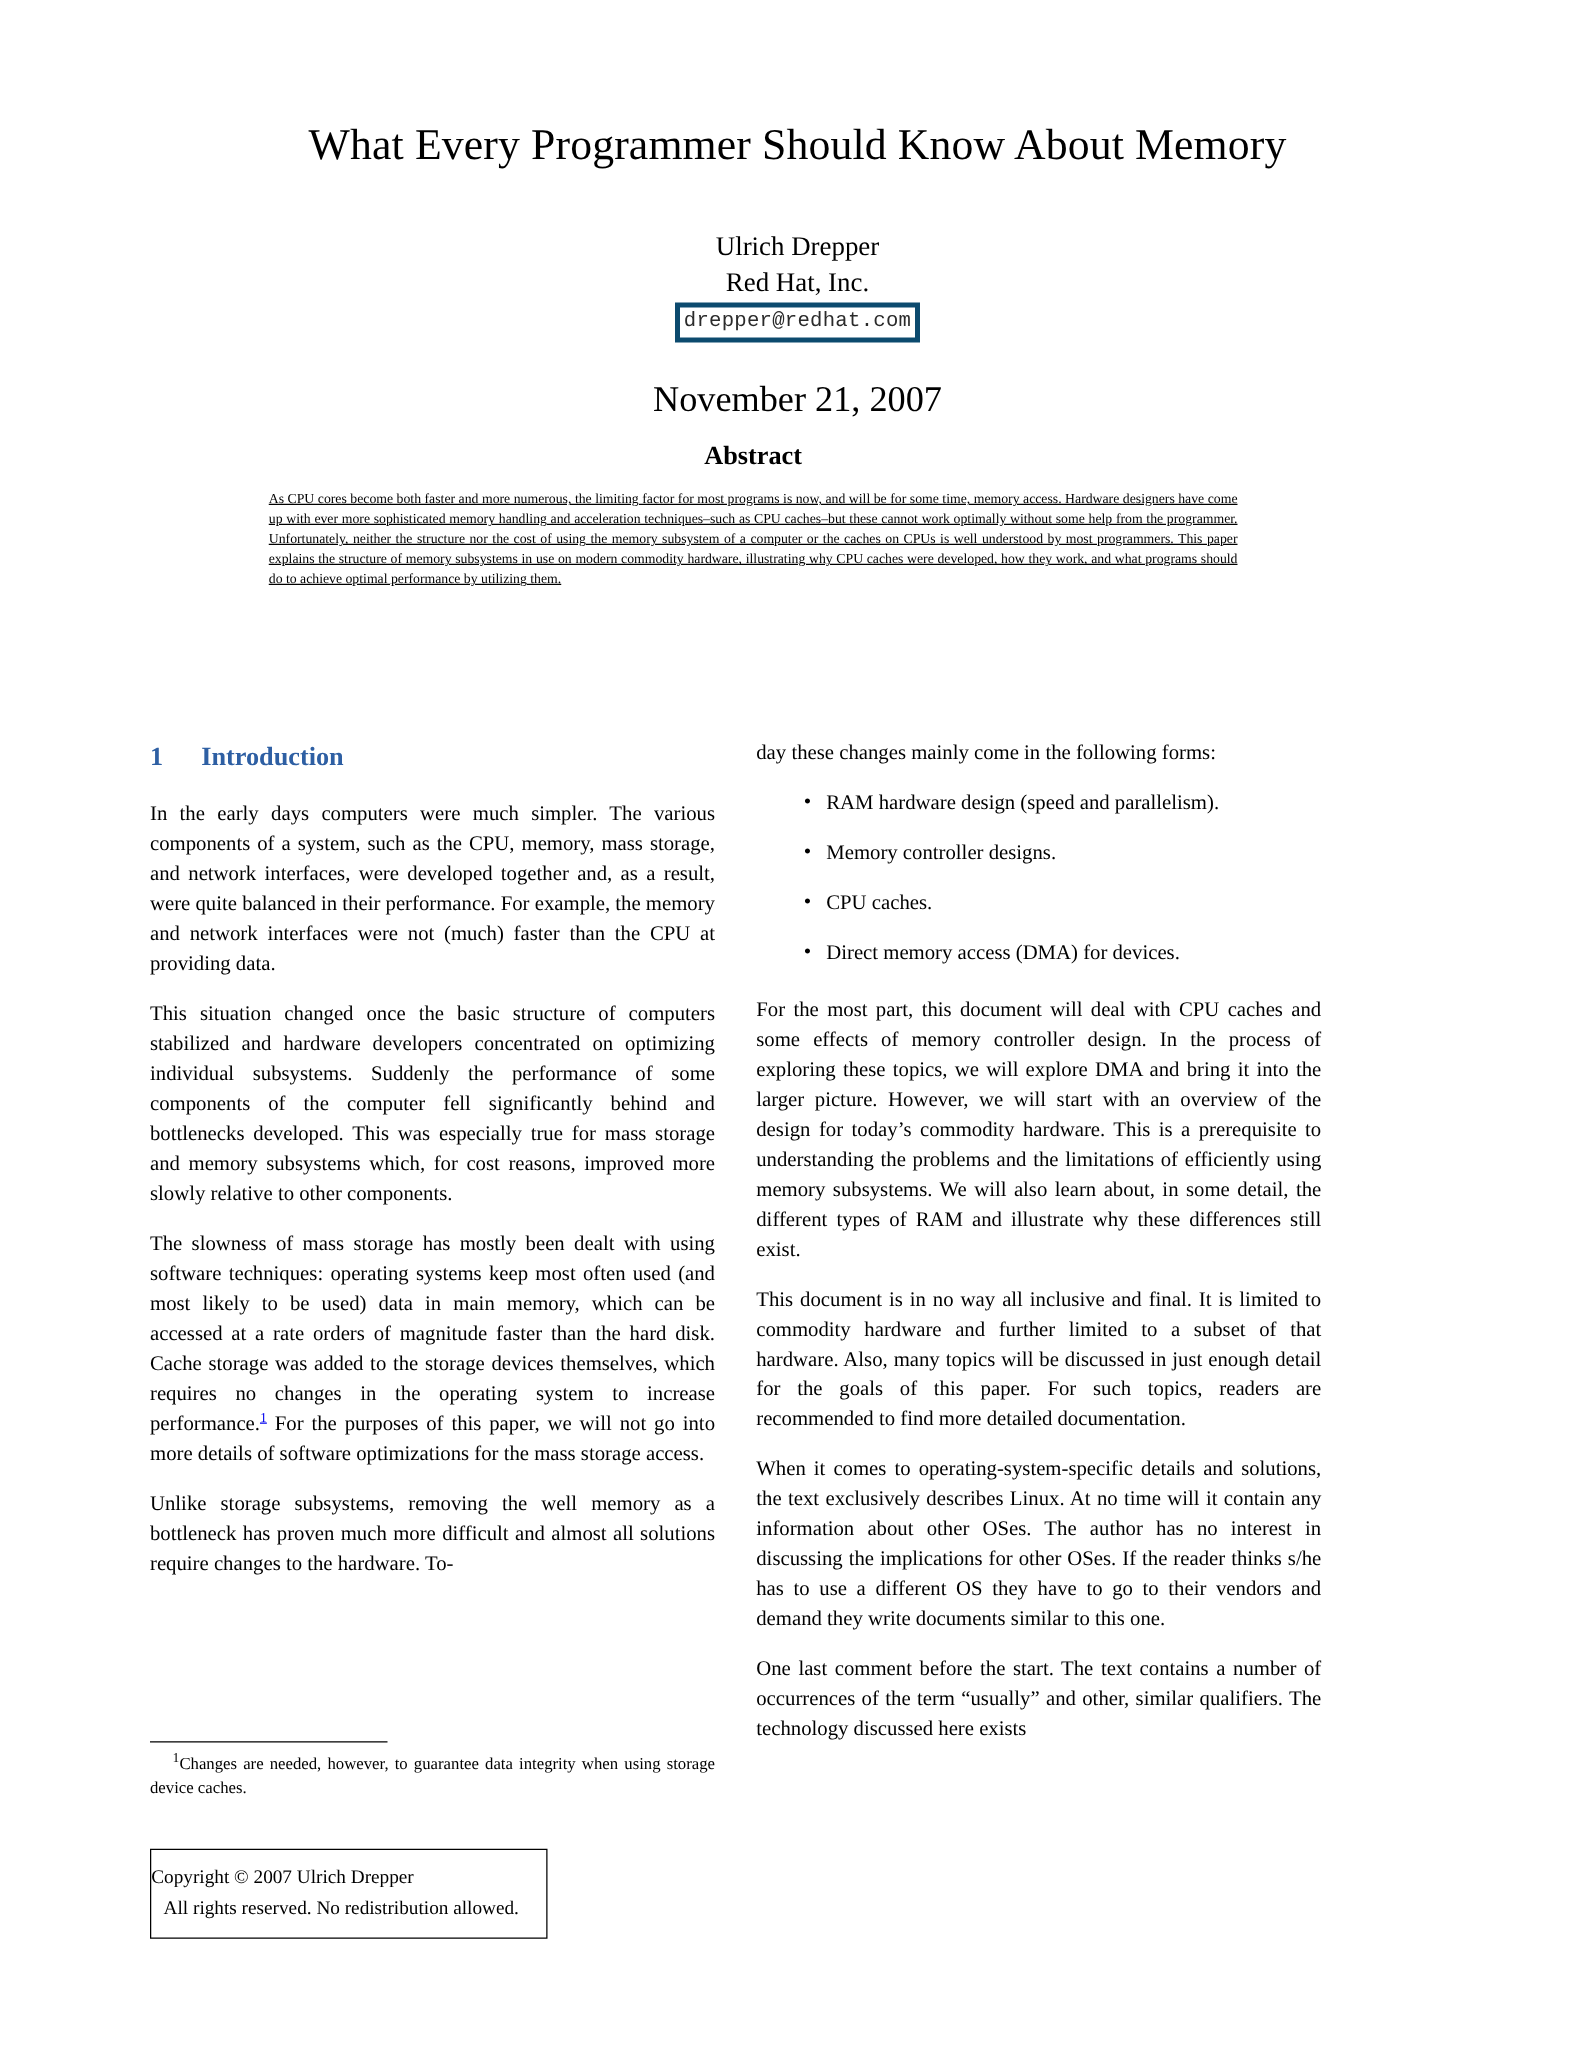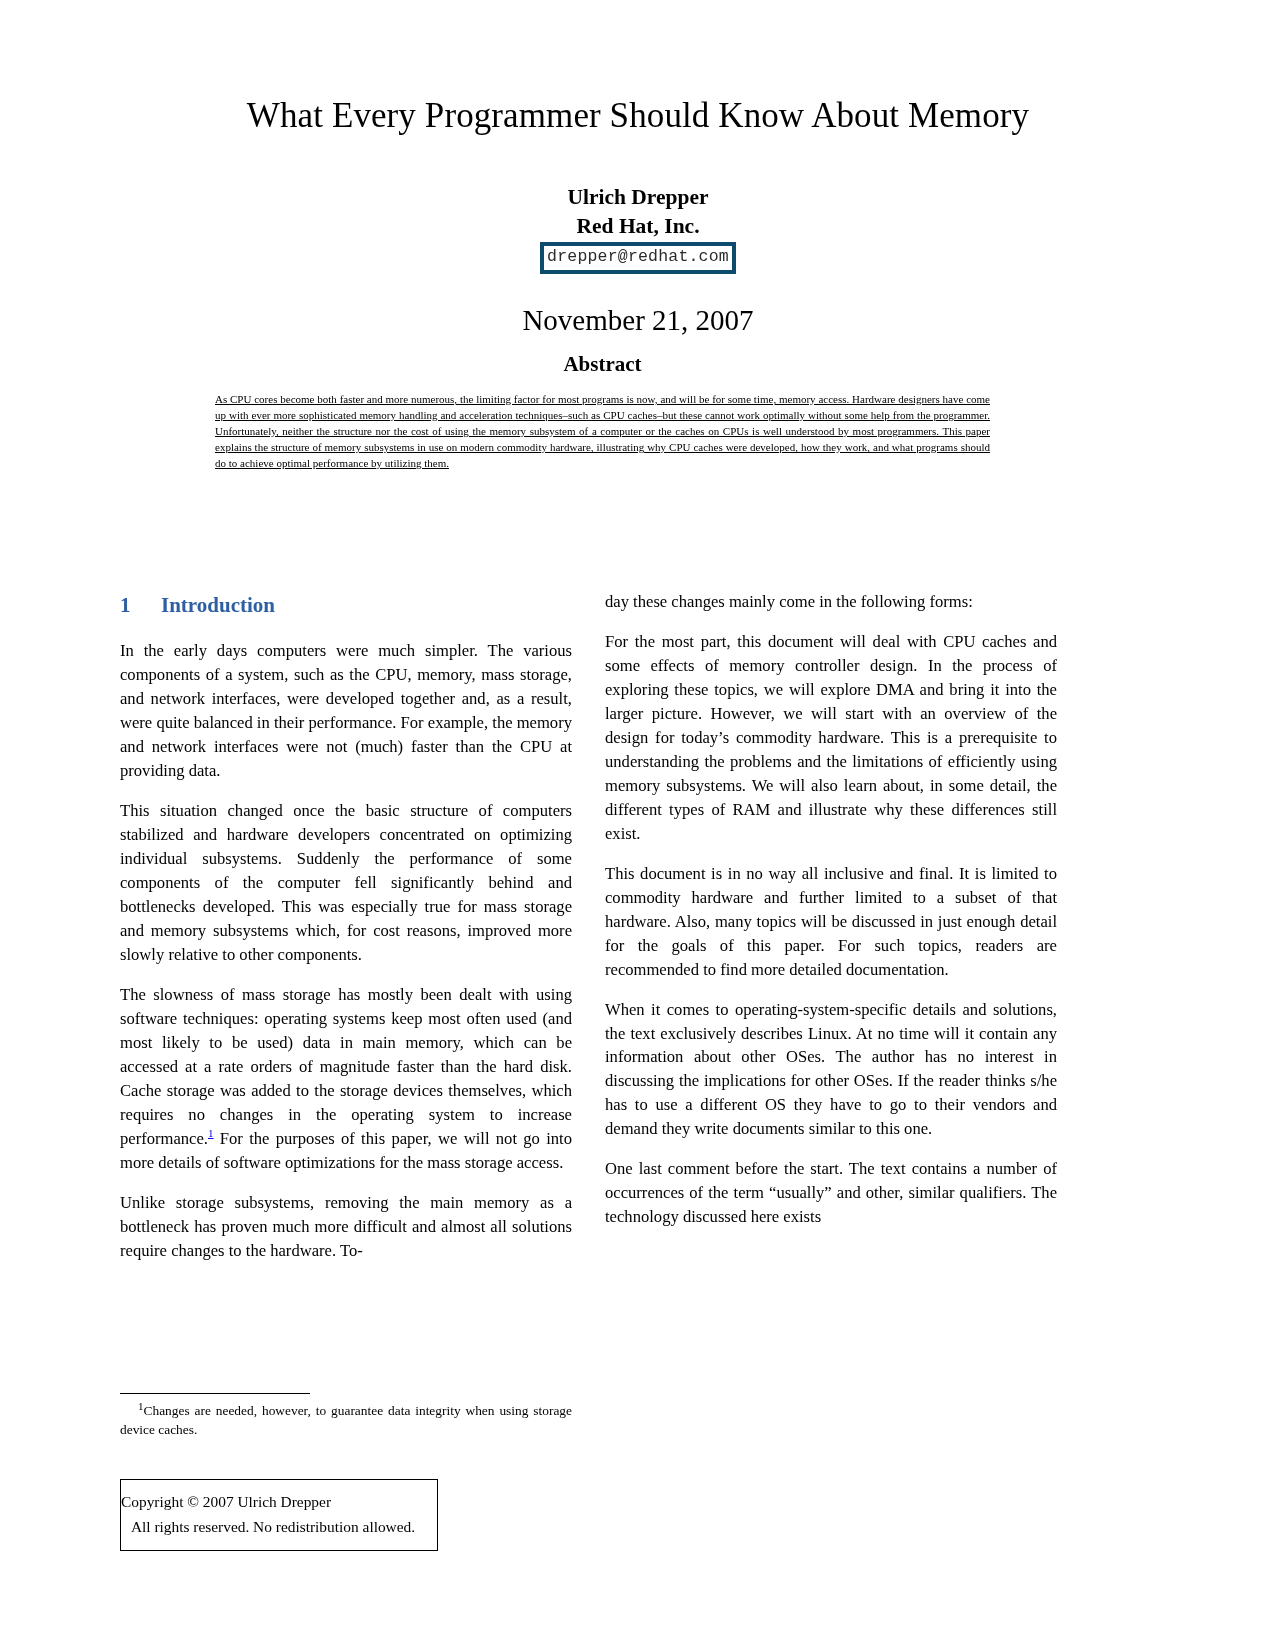--- a/index.html
+++ b/index.html
@@ -37,21 +37,20 @@
     font-size: 35px;
     font-weight: normal;
     line-height: 1.12;
     letter-spacing: 0.1px;
     margin: 0;
   }
   .author-block {
     margin-top: 48px;
     font-size: 21.5px;
     line-height: 1.32;
-    font-weight: bold;
   }
   .author-name { display:block; }
   .author-affil { display:block; }
 
   .email-wrap {
     margin-top: 2px;
     display: flex;
     justify-content: center;
   }
   .email-link {
@@ -217,27 +216,33 @@
     <h2 class="section-heading">
       <span class="section-num">1</span>
       <span class="section-name">Introduction</span>
     </h2>
 
     <p class="para">In the early days computers were much simpler. The various components of a system, such as the CPU, memory, mass storage, and network interfaces, were developed together and, as a result, were quite balanced in their performance. For example, the memory and network interfaces were not (much) faster than the CPU at providing data.</p>
     <p class="para">This situation changed once the basic structure of computers stabilized and hardware developers concentrated on optimizing individual subsystems. Suddenly the performance of some components of the computer fell significantly behind and bottlenecks developed. This was especially true for mass storage and memory subsystems which, for cost reasons, improved more slowly relative to other components.</p>
 
     <p class="para"><span>The slowness of mass storage has mostly been dealt with using software techniques: operating systems keep most often used (and most likely to be used) data in main memory, which can be accessed at a rate orders of magnitude faster than the hard disk. Cache storage was added to the storage devices themselves, which requires no changes in the operating system to increase performance.</span><a class="sup" href="#">1</a><span> For the purposes of this paper, we will not go into more details of software optimizations for the mass storage access.</span></p>
 
-    <p class="para">Unlike storage subsystems, removing the main memory as a bottleneck has proven much more difficult and almost all solutions require changes to the hardware. To-</p>
+    <p class="para">Unlike storage subsystems, removing the well memory as a bottleneck has proven much more difficult and almost all solutions require changes to the hardware. To-</p>
   </div>
 
   <div class="col col-right">
 
     <p class="para">day these changes mainly come in the following forms:</p>
 
+    <ul class="bullets">
+      <li>RAM hardware design (speed and parallelism).</li>
+      <li>Memory controller designs.</li>
+      <li>CPU caches.</li>
+      <li>Direct memory access (DMA) for devices.</li>
+    </ul>
 
     <p class="para">For the most part, this document will deal with CPU caches and some effects of memory controller design. In the process of exploring these topics, we will explore DMA and bring it into the larger picture. However, we will start with an overview of the design for today’s commodity hardware. This is a prerequisite to understanding the problems and the limitations of efficiently using memory subsystems. We will also learn about, in some detail, the different types of RAM and illustrate why these differences still exist.</p>
     <p class="para">This document is in no way all inclusive and final. It is limited to commodity hardware and further limited to a subset of that hardware. Also, many topics will be discussed in just enough detail for the goals of this paper. For such topics, readers are recommended to find more detailed documentation.</p>
     <p class="para">When it comes to operating-system-specific details and solutions, the text exclusively describes Linux. At no time will it contain any information about other OSes. The author has no interest in discussing the implications for other OSes. If the reader thinks s/he has to use a different OS they have to go to their vendors and demand they write documents similar to this one.</p>
     <p class="para">One last comment before the start. The text contains a number of occurrences of the term “usually” and other, similar qualifiers. The technology discussed here exists</p>
   </div>
 
   <div class="footnote">
     <div class="footnote-rule"></div>
     <p class="footnote-text"><span class="sup">1</span><span>Changes are needed, however, to guarantee data integrity when using storage device caches.</span></p>

